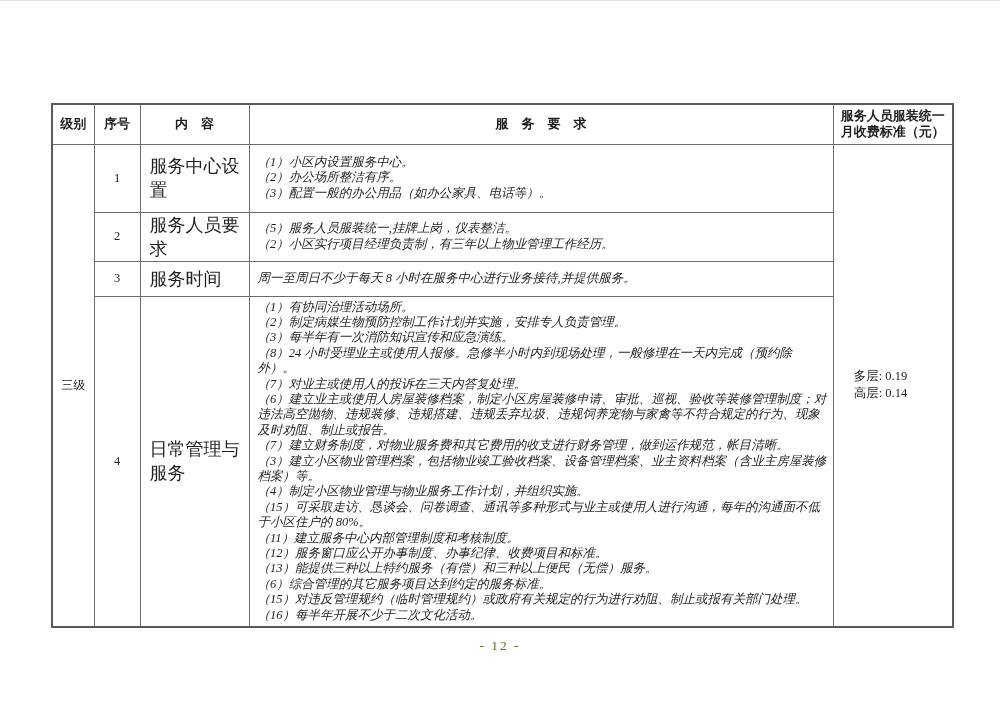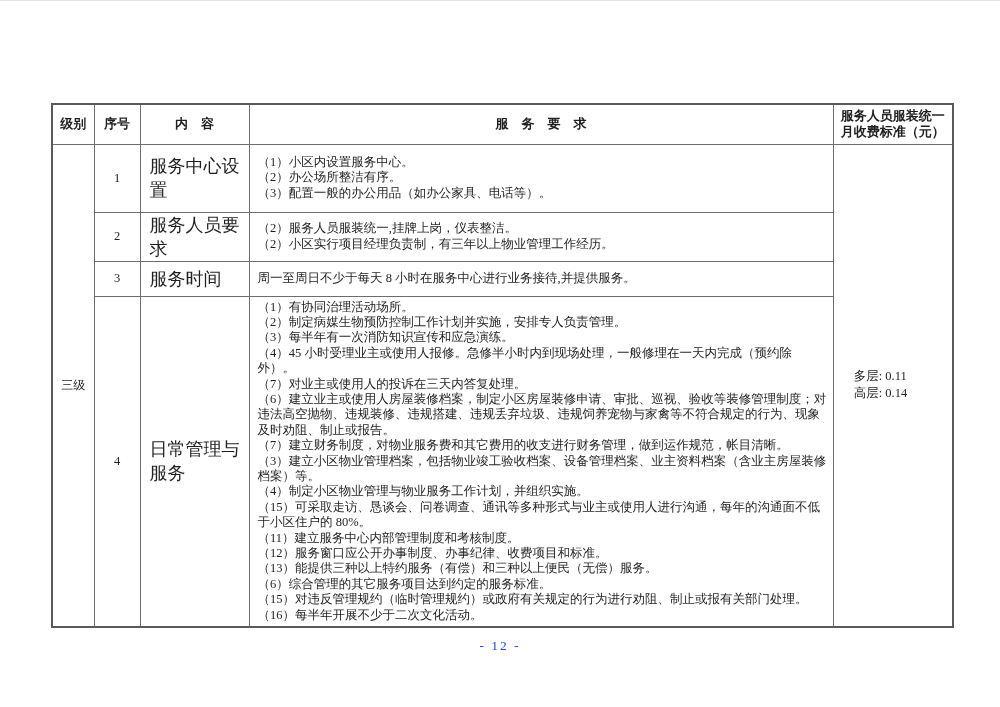--- a/index.html
+++ b/index.html
@@ -68,29 +68,30 @@
   }
   td.fee-cell .fee-line {
     display: block;
     text-align: left;
     width: 78px;
     margin: 0 auto;
     line-height: 17px;
   }
   .req-line {
     line-height: 15.4px;
+    font-style: italic;
   }
   .page-number {
     position: absolute;
     left: 0;
     top: 637px;
     width: 100%;
     text-align: center;
     font-size: 13.5px;
-    color: #1d4ed8;
+    color: #4d7c0f;
     letter-spacing: 2px;
   }
 </style>
 </head>
 <body>
 
 <table class="doc-table">
   <colgroup>
     <col style="width:42px">
     <col style="width:46px">
@@ -115,47 +116,47 @@
   <tr>
         <td class="level-cell" rowspan="4">三级</td>
         <td class="no-cell">1</td>
         <td class="content-cell">服务中心设置</td>
         <td class="req-cell">
           <div class="req-line">（1）小区内设置服务中心。</div>
           <div class="req-line">（2）办公场所整洁有序。</div>
           <div class="req-line">（3）配置一般的办公用品（如办公家具、电话等）。</div>
         </td>
         <td class="fee-cell" rowspan="4">
-          <span class="fee-line">多层: 0.11</span>
+          <span class="fee-line">多层: 0.19</span>
           <span class="fee-line">高层: 0.14</span>
         </td>
       </tr>
       <tr>
         <td class="no-cell">2</td>
         <td class="content-cell">服务人员要求</td>
         <td class="req-cell">
-          <div class="req-line">（2）服务人员服装统一,挂牌上岗，仪表整洁。</div>
+          <div class="req-line">（5）服务人员服装统一,挂牌上岗，仪表整洁。</div>
           <div class="req-line">（2）小区实行项目经理负责制，有三年以上物业管理工作经历。</div>
         </td>
       </tr>
       <tr>
         <td class="no-cell">3</td>
         <td class="content-cell">服务时间</td>
         <td class="req-cell">
           <div class="req-line">周一至周日不少于每天 8 小时在服务中心进行业务接待,并提供服务。</div>
         </td>
       </tr>
       <tr>
         <td class="no-cell">4</td>
         <td class="content-cell">日常管理与服务</td>
         <td class="req-cell">
           <div class="req-line">（1）有协同治理活动场所。</div>
           <div class="req-line">（2）制定病媒生物预防控制工作计划并实施，安排专人负责管理。</div>
           <div class="req-line">（3）每半年有一次消防知识宣传和应急演练。</div>
-          <div class="req-line">（4）45 小时受理业主或使用人报修。急修半小时内到现场处理，一般修理在一天内完成（预约除外）。</div>
+          <div class="req-line">（8）24 小时受理业主或使用人报修。急修半小时内到现场处理，一般修理在一天内完成（预约除外）。</div>
           <div class="req-line">（7）对业主或使用人的投诉在三天内答复处理。</div>
           <div class="req-line">（6）建立业主或使用人房屋装修档案，制定小区房屋装修申请、审批、巡视、验收等装修管理制度；对违法高空抛物、违规装修、违规搭建、违规丢弃垃圾、违规饲养宠物与家禽等不符合规定的行为、现象及时劝阻、制止或报告。</div>
           <div class="req-line">（7）建立财务制度，对物业服务费和其它费用的收支进行财务管理，做到运作规范，帐目清晰。</div>
           <div class="req-line">（3）建立小区物业管理档案，包括物业竣工验收档案、设备管理档案、业主资料档案（含业主房屋装修档案）等。</div>
           <div class="req-line">（4）制定小区物业管理与物业服务工作计划，并组织实施。</div>
           <div class="req-line">（15）可采取走访、恳谈会、问卷调查、通讯等多种形式与业主或使用人进行沟通，每年的沟通面不低于小区住户的 80%。</div>
           <div class="req-line">（11）建立服务中心内部管理制度和考核制度。</div>
           <div class="req-line">（12）服务窗口应公开办事制度、办事纪律、收费项目和标准。</div>
           <div class="req-line">（13）能提供三种以上特约服务（有偿）和三种以上便民（无偿）服务。</div>
           <div class="req-line">（6）综合管理的其它服务项目达到约定的服务标准。</div>

